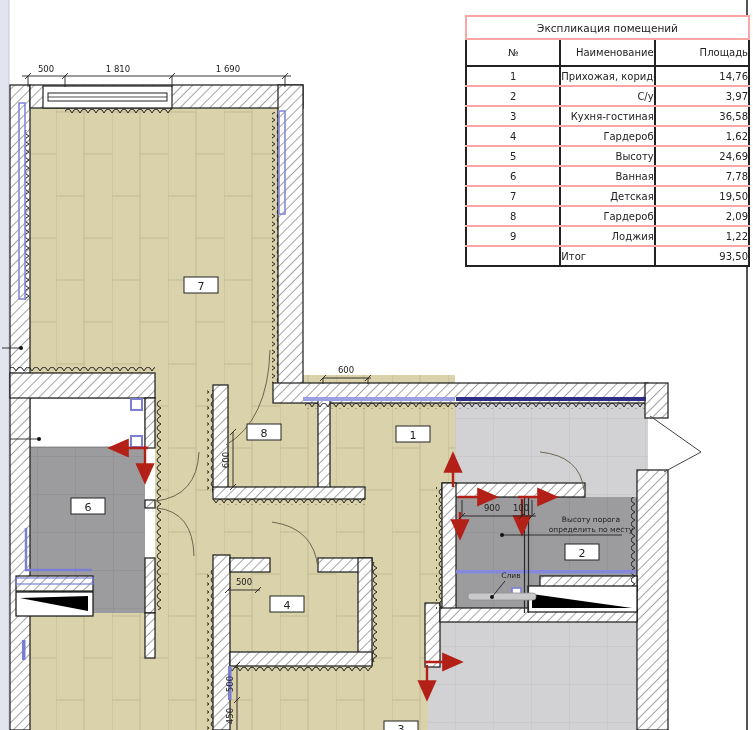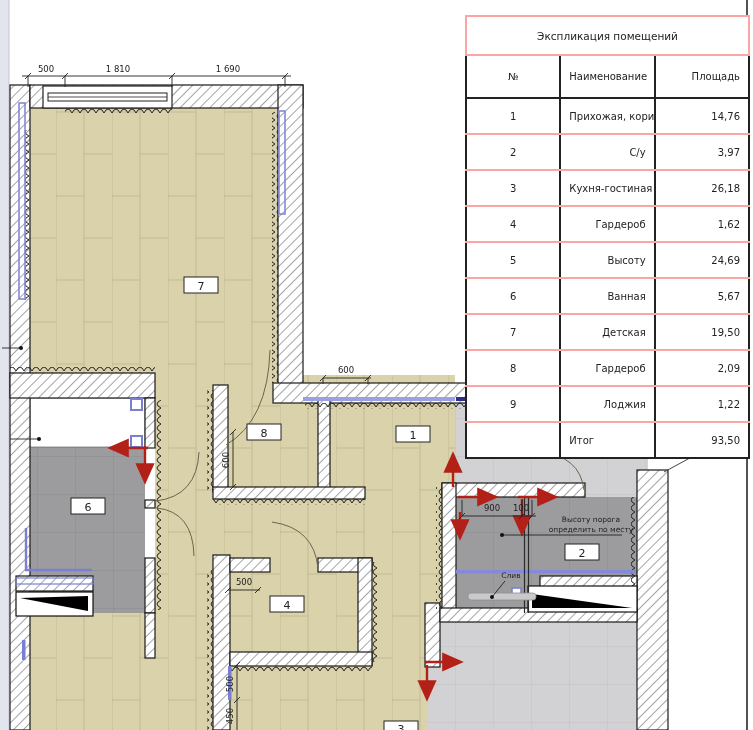--- a/index.html
+++ b/index.html
@@ -2,21 +2,21 @@
 <html><head>
 <meta charset="utf-8">
 <style>
   html,body{margin:0;padding:0;background:#fff;}
   #stage{position:relative;width:753px;height:730px;overflow:hidden;background:#fff;
          font-family:"DejaVu Sans","Liberation Sans",sans-serif;}
   #plan-svg{position:absolute;left:0;top:0;}
   
   #expl{position:absolute;left:465px;top:15px;width:285px;background:#fff;
         border-collapse:collapse;table-layout:fixed;font-size:10px;color:#222;}
-  #expl td,#expl th{border:2px solid #fca5a5;padding:8px;height:18px;text-align:center;
+  #expl td,#expl th{border:2px solid #fca5a5;padding:0;height:18px;text-align:center;
         font-weight:normal;overflow:hidden;white-space:nowrap;}
   #expl .title{height:21px;border-width:2px;font-size:10.5px;}
   #expl .hdr td{height:25px;border-bottom:2px solid #222;}
   #expl td.c-num{width:27px;border-right:2px solid #222;border-left:2px solid #222;}
   #expl td.c-name{width:180px;border-right:2px solid #222;text-align:right;}
   #expl td.c-area{width:76px;border-right:2px solid #222;text-align:right;}
   #expl tr.total td{border-bottom:2px solid #222;}
   #expl tr.total .c-name{text-align:left;padding-right:4px;}
 </style>
 </head>
@@ -279,36 +279,36 @@
     <td class="c-area">14,76</td>
   </tr>
   <tr>
     <td class="c-num">2</td>
     <td class="c-name">С/у</td>
     <td class="c-area">3,97</td>
   </tr>
   <tr>
     <td class="c-num">3</td>
     <td class="c-name">Кухня-гостиная</td>
-    <td class="c-area">26,18</td>
+    <td class="c-area">36,58</td>
   </tr>
   <tr>
     <td class="c-num">4</td>
     <td class="c-name">Гардероб</td>
     <td class="c-area">1,62</td>
   </tr>
   <tr>
     <td class="c-num">5</td>
     <td class="c-name">Высоту</td>
     <td class="c-area">24,69</td>
   </tr>
   <tr>
     <td class="c-num">6</td>
     <td class="c-name">Ванная</td>
-    <td class="c-area">5,67</td>
+    <td class="c-area">7,78</td>
   </tr>
   <tr>
     <td class="c-num">7</td>
     <td class="c-name">Детская</td>
     <td class="c-area">19,50</td>
   </tr>
   <tr>
     <td class="c-num">8</td>
     <td class="c-name">Гардероб</td>
     <td class="c-area">2,09</td>

